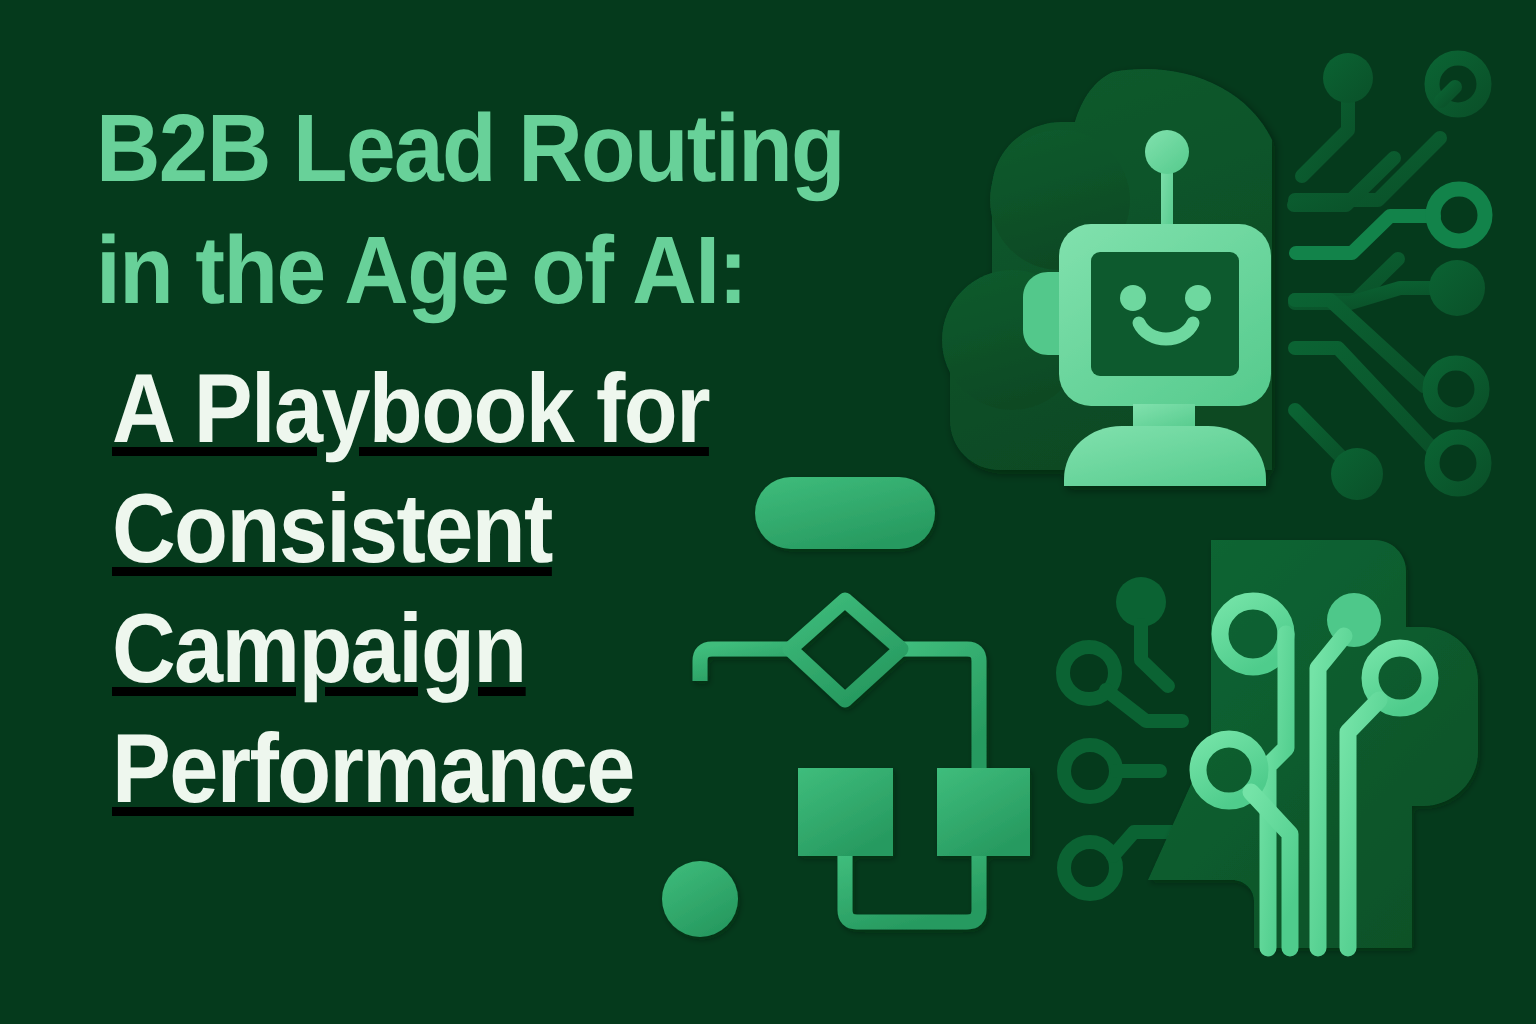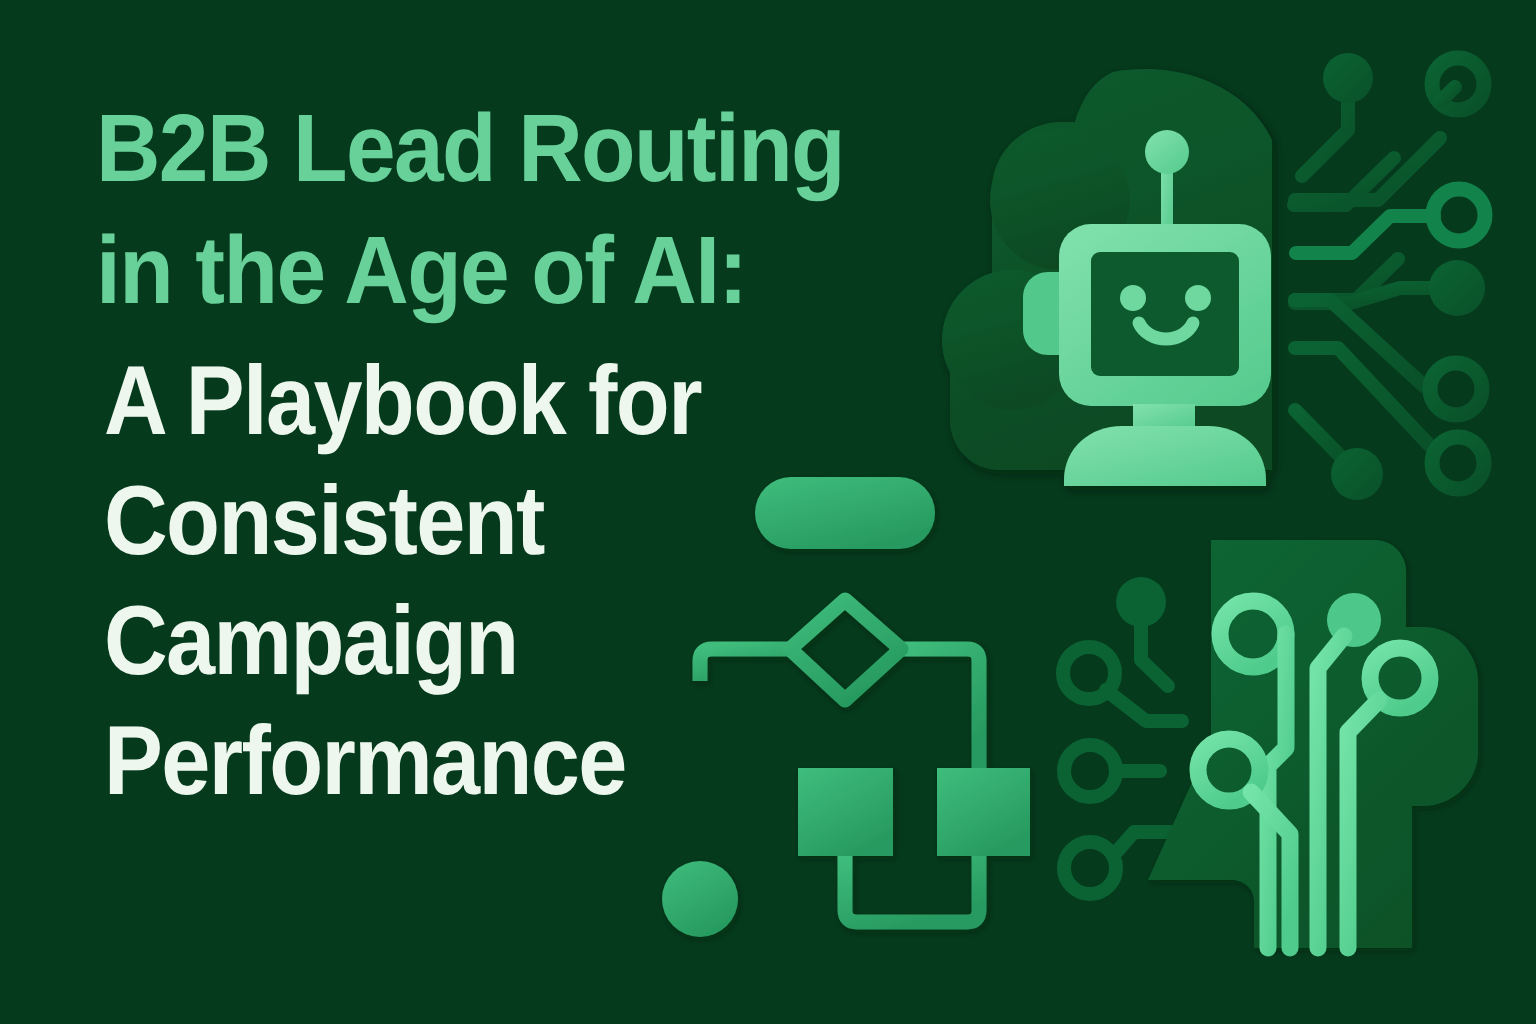--- a/index.html
+++ b/index.html
@@ -266,21 +266,21 @@
     </g>
   </svg>
 
   <div id="text-block">
 
     <div id="eyebrow">
       <span class="eyebrow-line">B2B Lead Routing</span>
       <span class="eyebrow-line">in the Age of AI:</span>
     </div>
 
-    <h1 id="page-title" style="margin:8px;">
+    <h1 id="page-title" style="margin:16px;text-decoration:underline;">
       <span class="title-line">A Playbook for</span>
       <span class="title-line">Consistent</span>
       <span class="title-line">Campaign</span>
       <span class="title-line">Performance</span>
     </h1>
 
   </div>
 
 </div>
 

